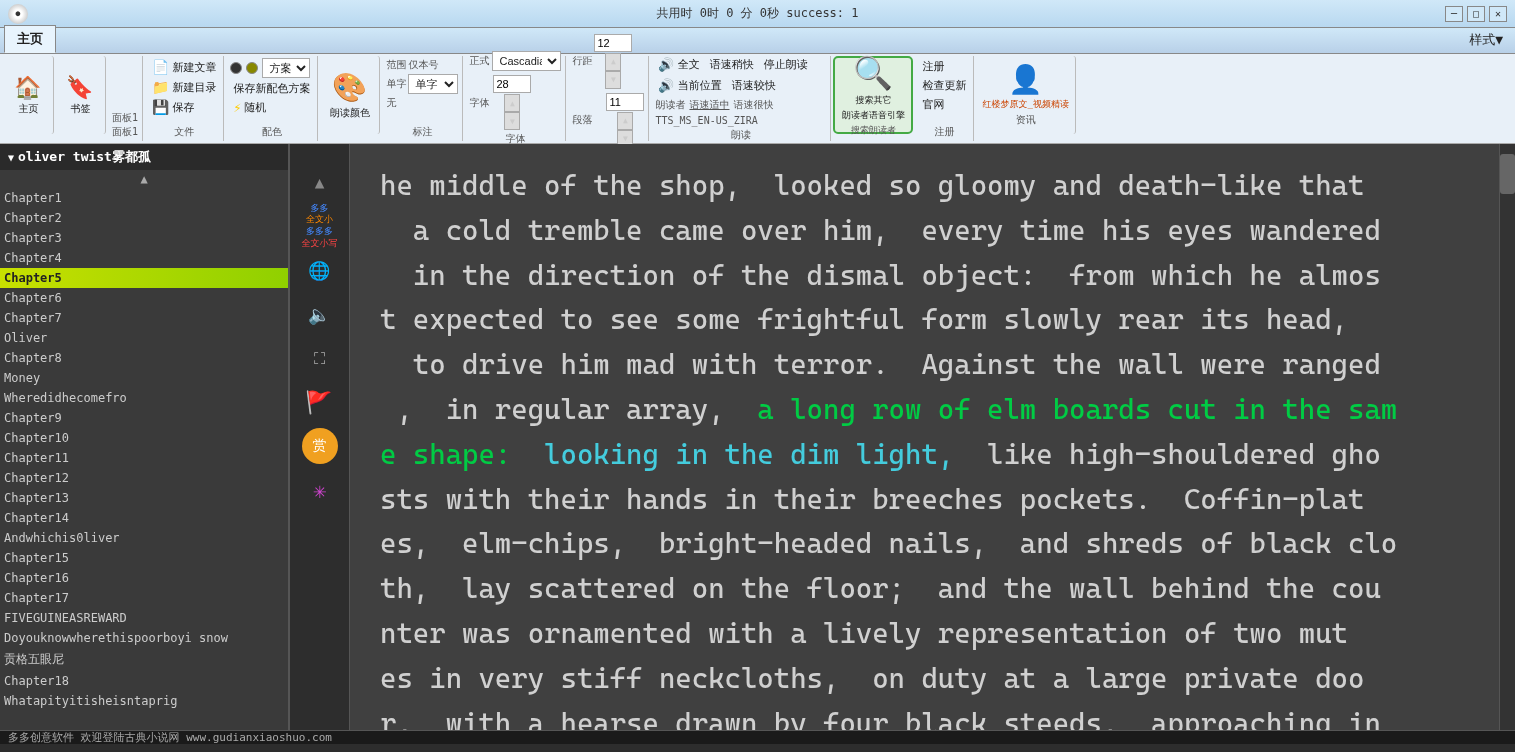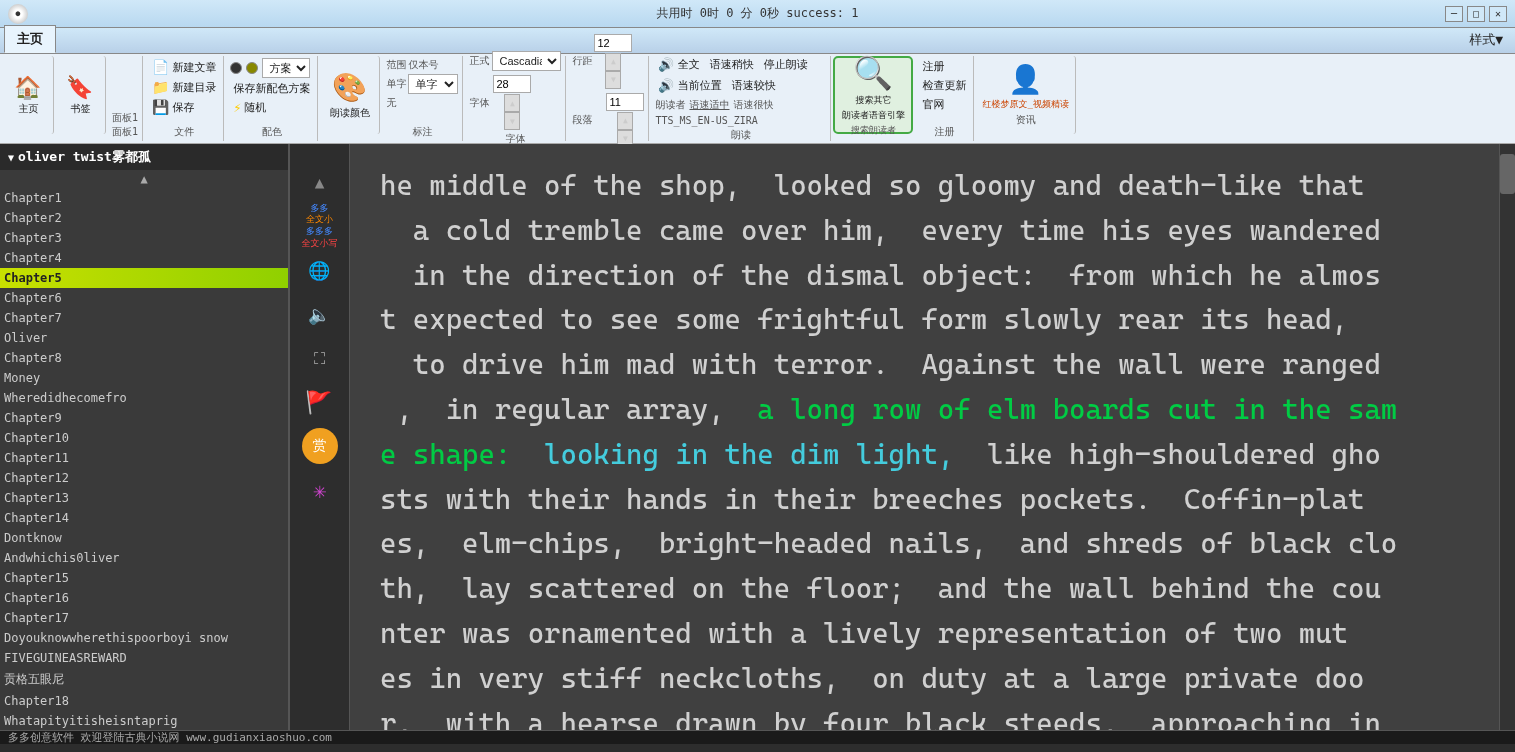--- a/index.html
+++ b/index.html
@@ -499,27 +499,26 @@
     <div class="sidebar-item">Oliver</div>
     <div class="sidebar-item">Chapter8</div>
     <div class="sidebar-item">Money</div>
     <div class="sidebar-item">Wheredidhecomefro</div>
     <div class="sidebar-item">Chapter9</div>
     <div class="sidebar-item">Chapter10</div>
     <div class="sidebar-item">Chapter11</div>
     <div class="sidebar-item">Chapter12</div>
     <div class="sidebar-item">Chapter13</div>
     <div class="sidebar-item">Chapter14</div>
-    <div class="sidebar-item">Dontknow</div>
     <div class="sidebar-item">Andwhichis0liver</div>
     <div class="sidebar-item">Chapter15</div>
     <div class="sidebar-item">Chapter16</div>
     <div class="sidebar-item">Chapter17</div>
+    <div class="sidebar-item">FIVEGUINEASREWARD</div>
     <div class="sidebar-item">Doyouknowwherethispoorboyi snow</div>
-    <div class="sidebar-item">FIVEGUINEASREWARD</div>
     <div class="sidebar-item">贡格五眼尼</div>
     <div class="sidebar-item">Chapter18</div>
     <div class="sidebar-item">Whatapityitisheisntaprig</div>
   </div>
 
   <div id="tool-panel">
     <div class="tool-icon" style="font-size:16px;color:#888;">▲</div>
     <div class="tool-icon colored-text" style="font-size:9px;line-height:1.3;color:#4488ff;text-align:center;">
       <span>多多</span>
         <span style="color:#ff8800;">全文小</span>

